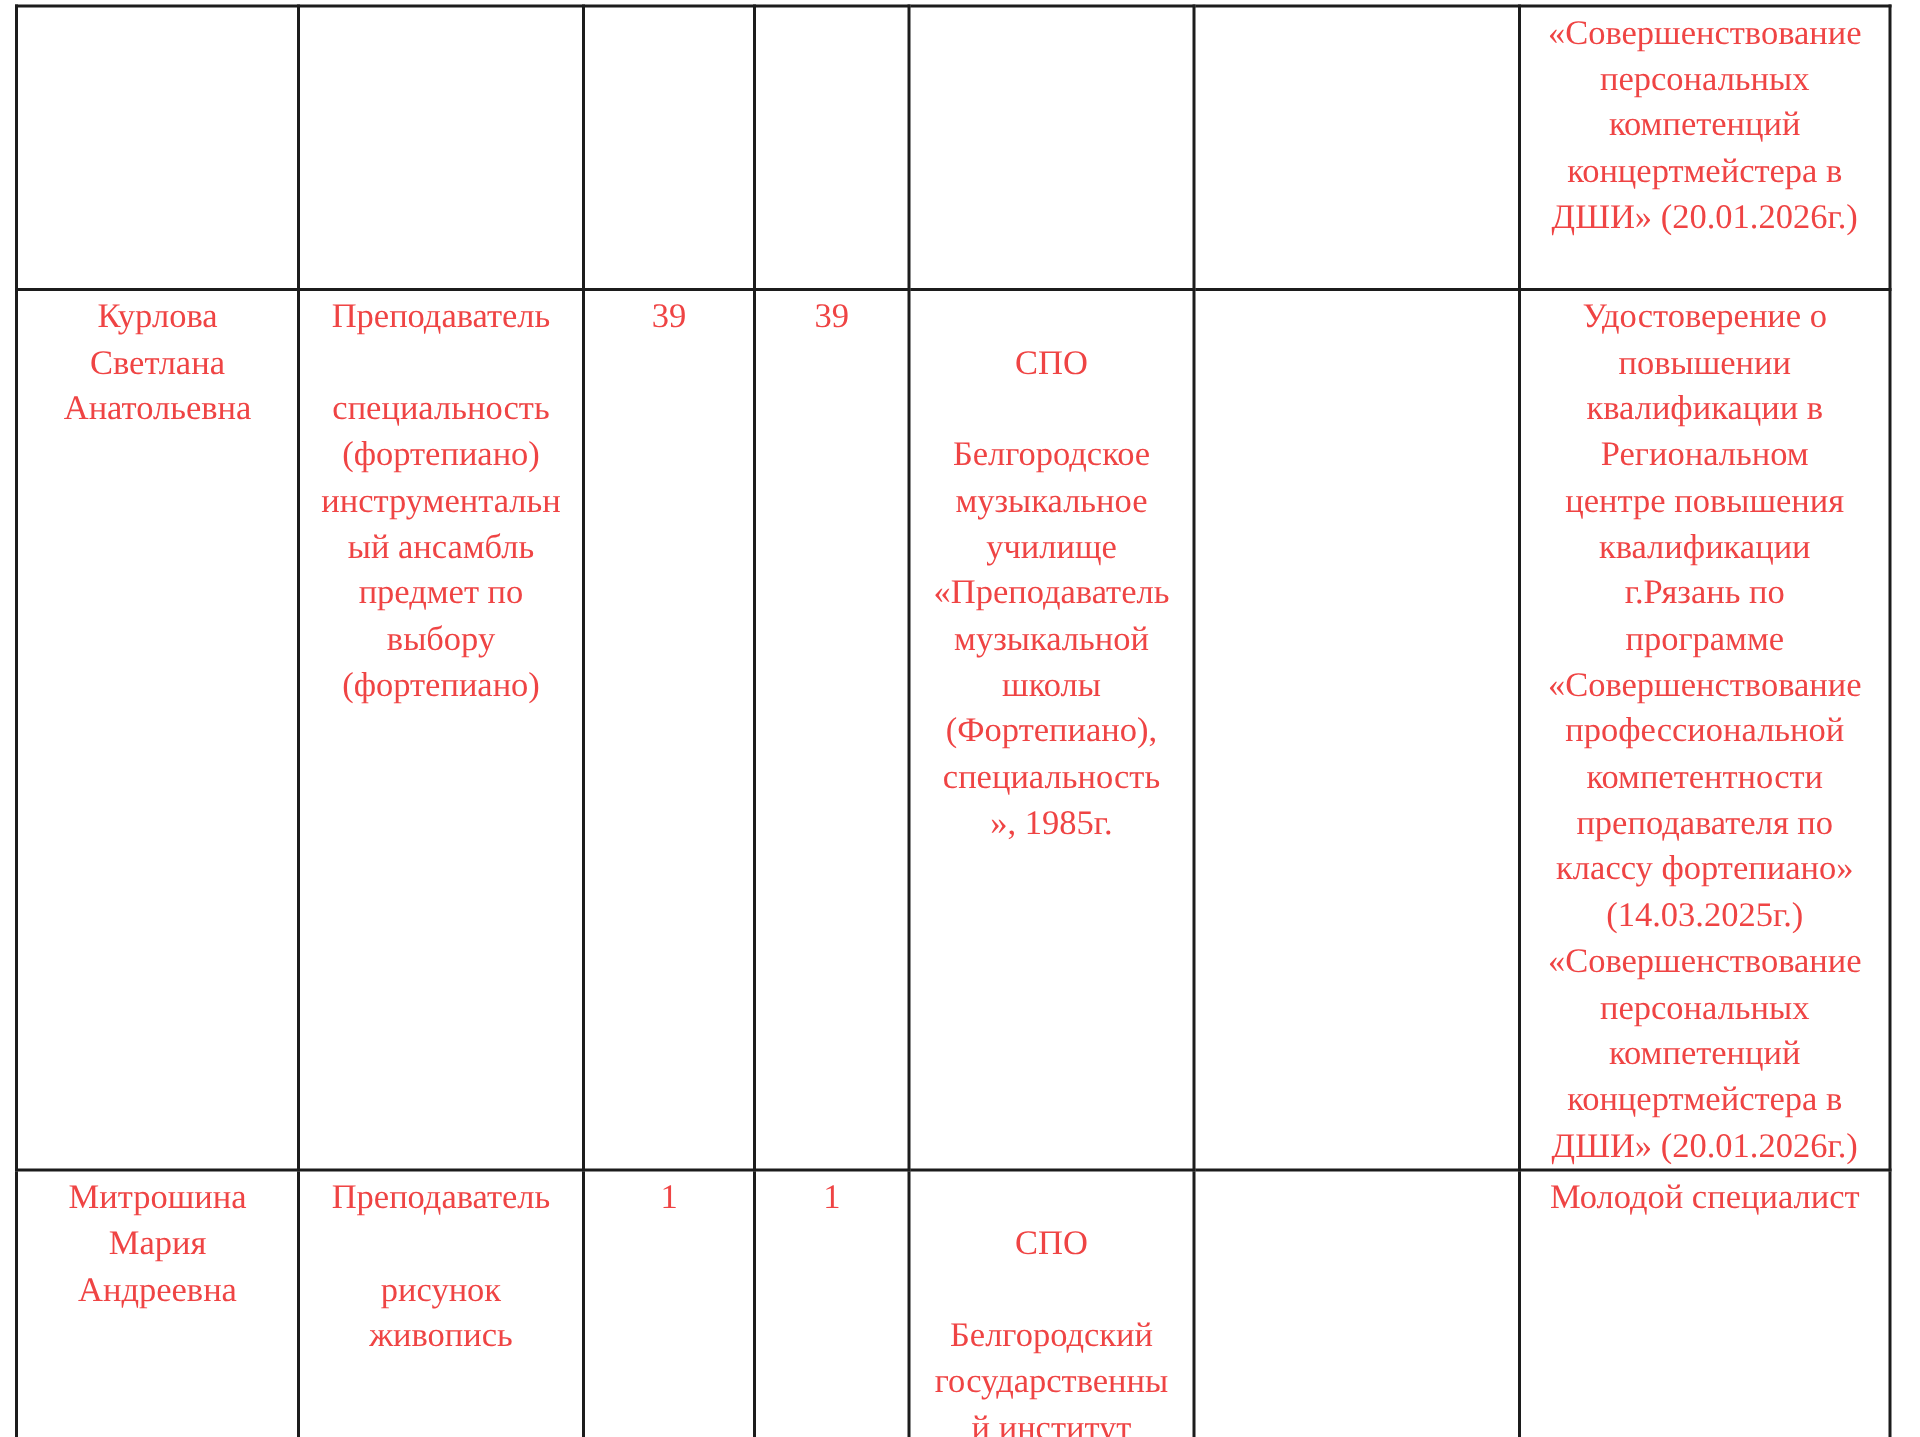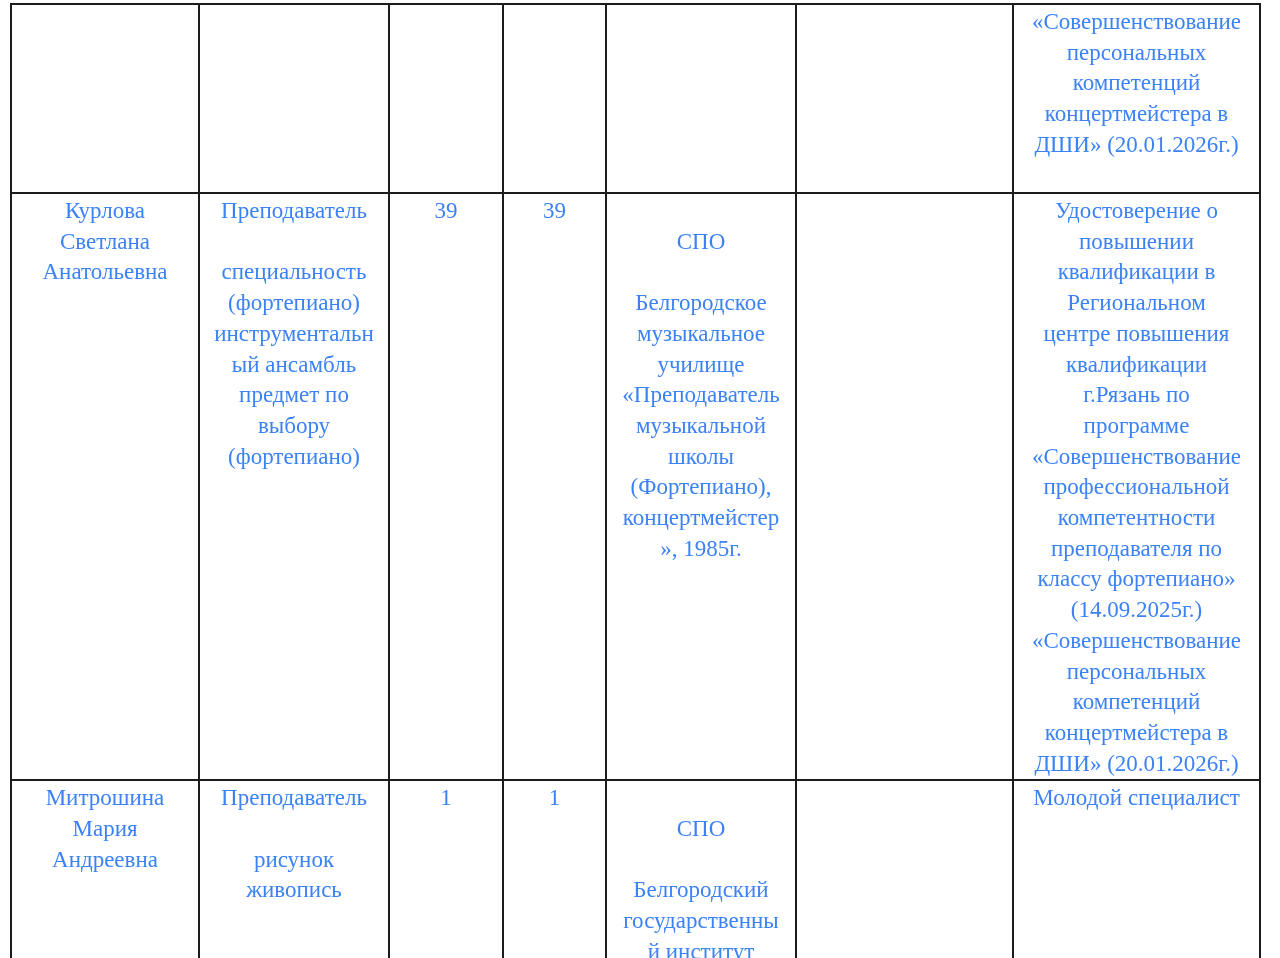--- a/index.html
+++ b/index.html
@@ -6,21 +6,21 @@
     margin: 0;
     padding: 0;
     background: #ffffff;
   }
   .page {
     position: relative;
     width: 1280px;
     height: 958px;
     background: #ffffff;
     font-family: "Liberation Serif", "DejaVu Serif", serif;
-    color: #3b82f6;
+    color: #ef4444;
     overflow: hidden;
   }
   table.staff-table {
     position: absolute;
     left: 10px;
     top: 3px;
     width: 1249px;
     border-collapse: collapse;
     table-layout: fixed;
   }
@@ -93,38 +93,38 @@
       <td>39</td>
       <td>
         <div class="edu-level">СПО</div>
         <div>Белгородское
 музыкальное
 училище
 «Преподаватель
 музыкальной
 школы
 (Фортепиано),
-концертмейстер
+специальность
 », 1985г.</div>
       </td>
       <td></td>
       <td>Удостоверение о
 повышении
 квалификации в
 Региональном
 центре повышения
 квалификации
 г.Рязань по
 программе
 «Совершенствование
 профессиональной
 компетентности
 преподавателя по
 классу фортепиано»
-(14.09.2025г.)
+(14.03.2025г.)
 «Совершенствование
 персональных
 компетенций
 концертмейстера в
 ДШИ» (20.01.2026г.)</td>
     </tr>
 
     <tr class="row-mitroshina">
       <td>Митрошина
 Мария

